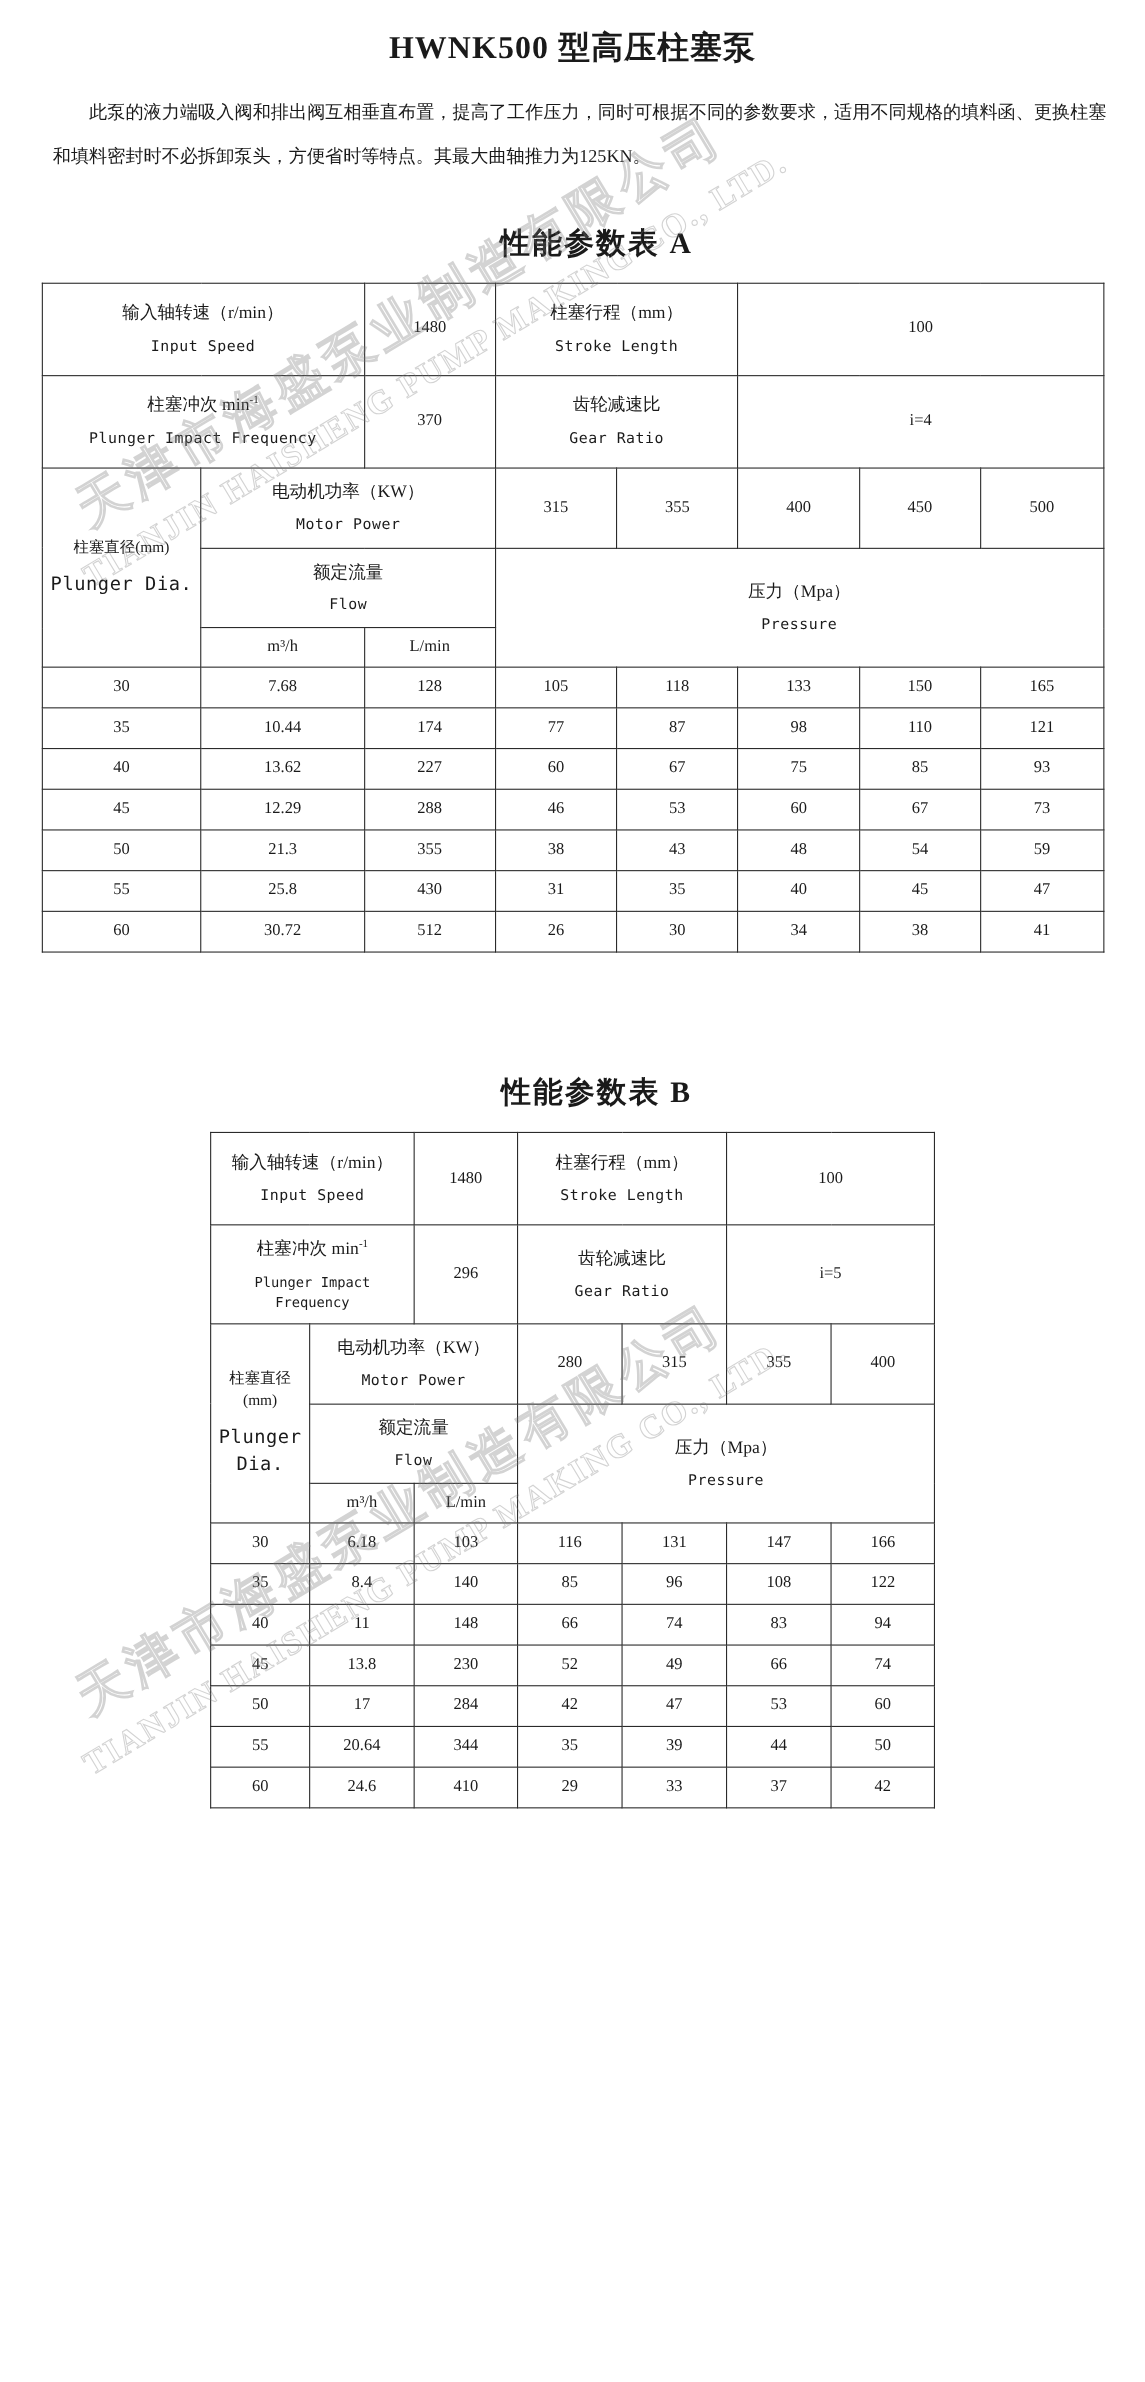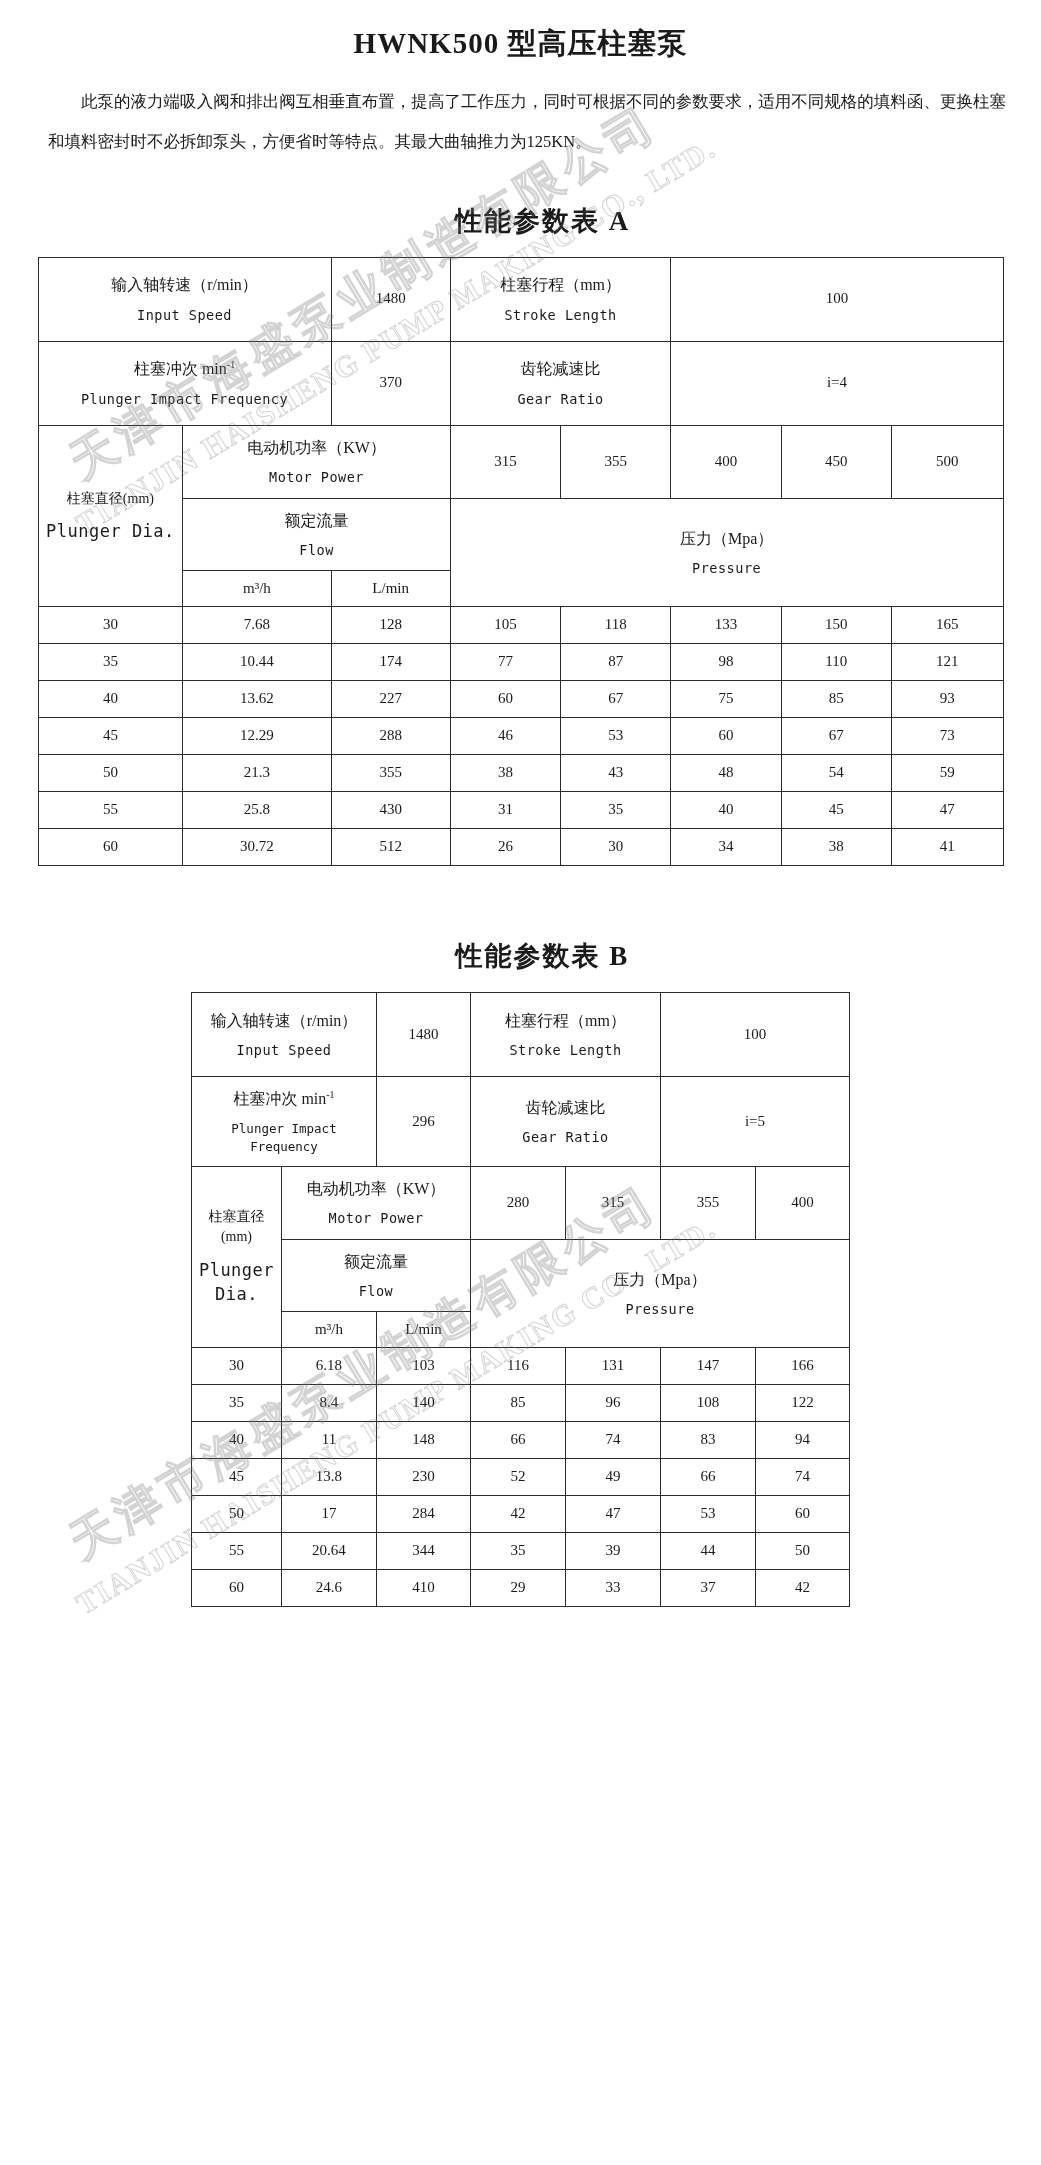--- a/index.html
+++ b/index.html
@@ -68,21 +68,21 @@
   }
 
   .section-title {
     text-align: center;
     font-size: 27px;
     font-weight: 700;
     letter-spacing: 2px;
     margin: 40px 0 18px 0;
     padding-left: 44px;
   }
-  .section-title-b { margin-top: 72px; }
+  .section-title-b { margin-top: 109px; }
 
   
   .tbl-wrap { position: relative; z-index: 2; }
   table.spec {
     border-collapse: collapse;
     table-layout: fixed;
     background: transparent;
     padding-left: 12px;
   }
   table.spec.a { width: 966px; margin: 0 auto; }

